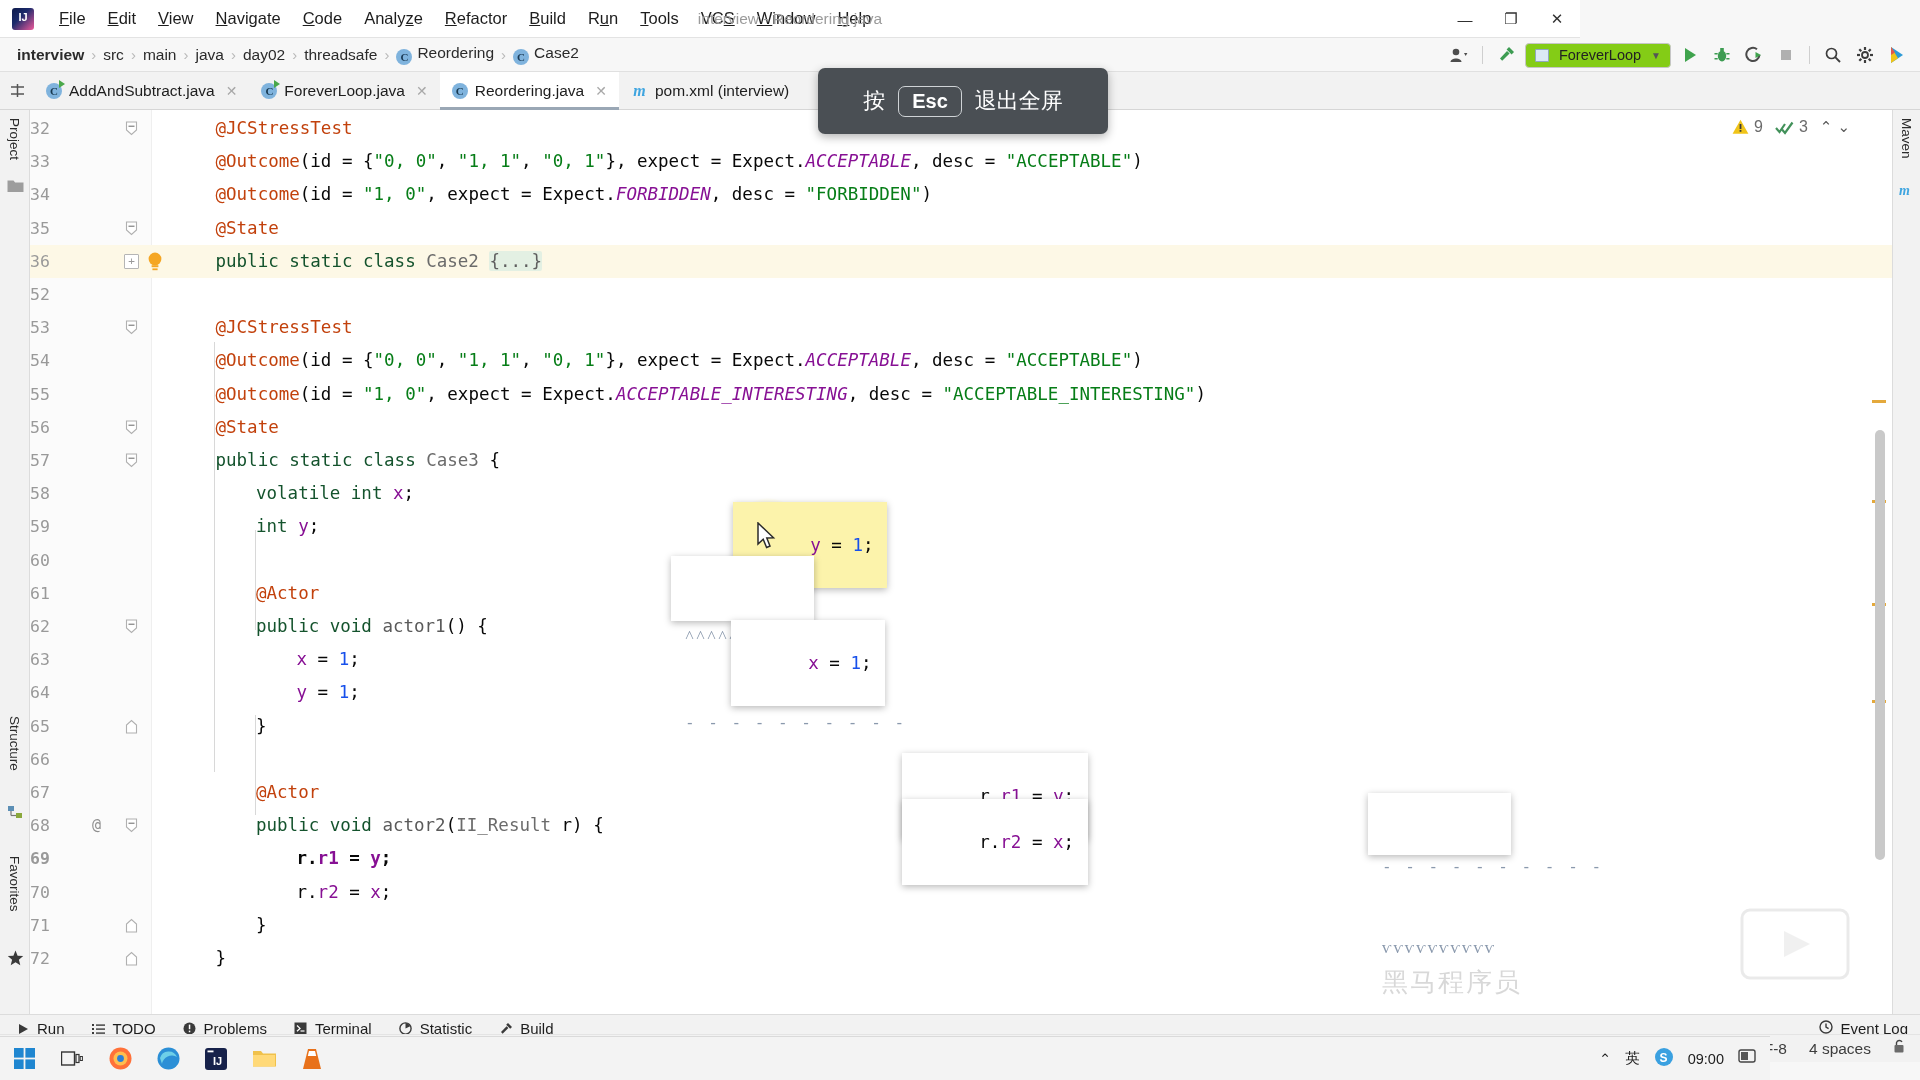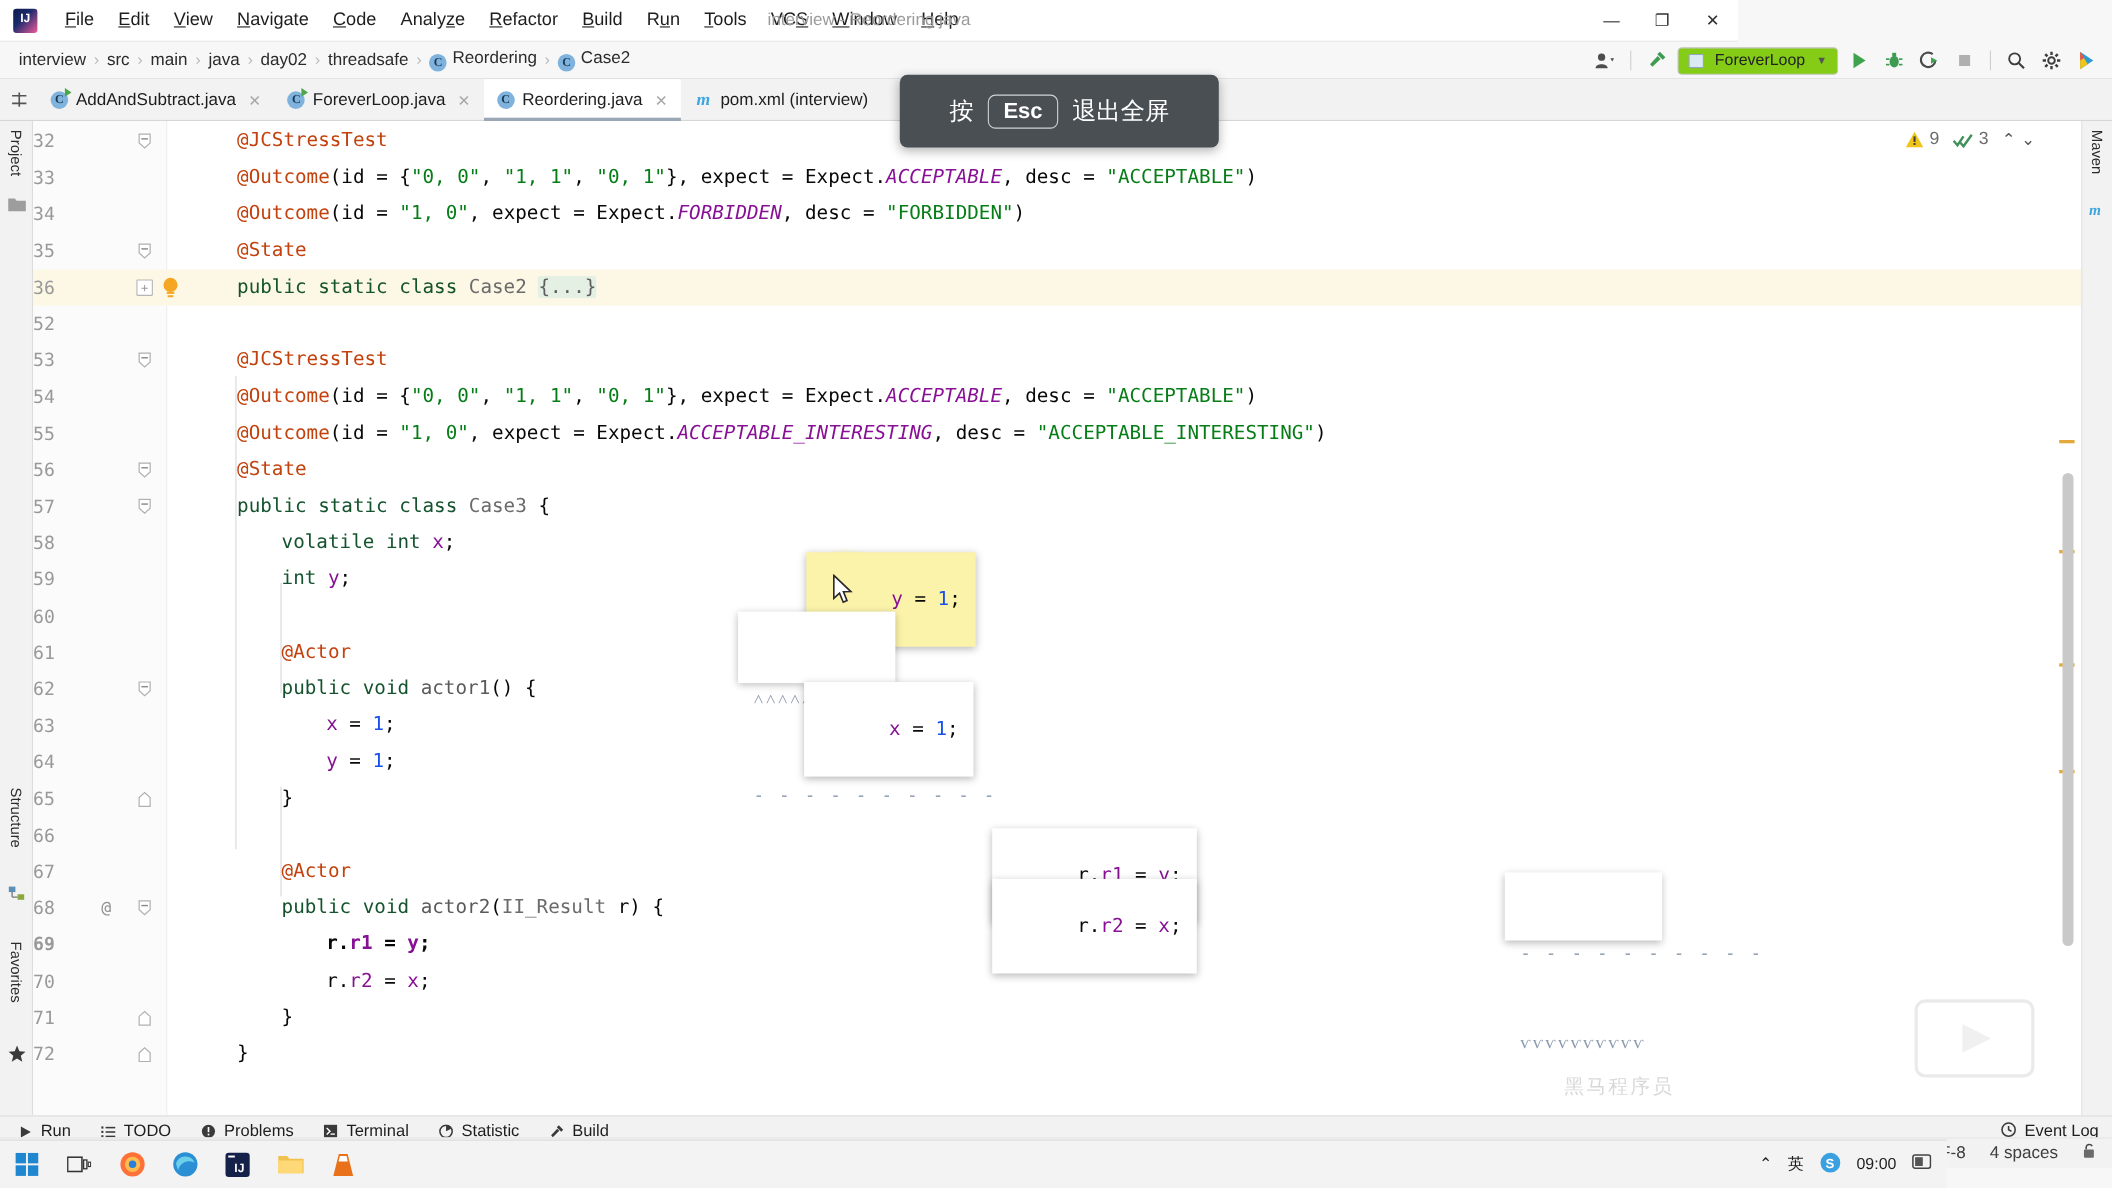--- a/index.html
+++ b/index.html
@@ -46,21 +46,21 @@
   
   .navrow {
     position: absolute; left: 0; top: 38px; width: 1920px; height: 34px;
     background: #f7f7f7; display: flex; align-items: center;
     border-bottom: 1px solid #e0e0e0;
   }
   .crumbs { display: flex; align-items: center; margin-left: 12px; }
   .crumb {
     font-size: 15.5px; color: #2b2b2b; padding: 1px 5px; white-space: nowrap;
   }
-  .crumb.bold { font-weight: normal; }
+  .crumb.bold { font-weight: bold; }
   .crumb-sep { color: #b9b9b9; font-size: 15px; padding: 0 2px; }
   .cls-badge {
     display: inline-block; width: 16px; height: 16px; border-radius: 50%;
     background: #7fb3dd; color: #1b3a55; font-size: 11px; font-weight: bold;
     text-align: center; line-height: 16px; margin-right: 5px;
     vertical-align: -3px; font-family: "Liberation Serif", serif;
   }
   .toolbar-right {
     position: absolute; right: 10px; top: 0; height: 34px;
     display: flex; align-items: center; gap: 6px;
@@ -235,21 +235,21 @@
   .sb-msg { margin-left: 36px; white-space: nowrap; overflow: hidden; }
   .sb-doc-ico {
     position: absolute; left: 12px; width: 15px; height: 17px;
     border: 1.6px solid #636363; border-radius: 2px;
   }
   .sb-right { position: absolute; right: 14px; display: flex; align-items: center; gap: 22px; }
   .sb-right span { white-space: nowrap; color: #3d3d3d; }
 
   
   .watermark {
-    position: absolute; font-size: 18px; color: rgba(140,140,140,0.34);
+    position: absolute; font-size: 26px; color: rgba(140,140,140,0.34);
     font-family: "Liberation Sans", sans-serif; pointer-events: none;
     letter-spacing: 2px;
     text-align: center;
   }
   .watermark-sm {
     position: absolute; font-size: 14px; color: rgba(120,120,120,0.55);
     pointer-events: none;
   }
 
   

